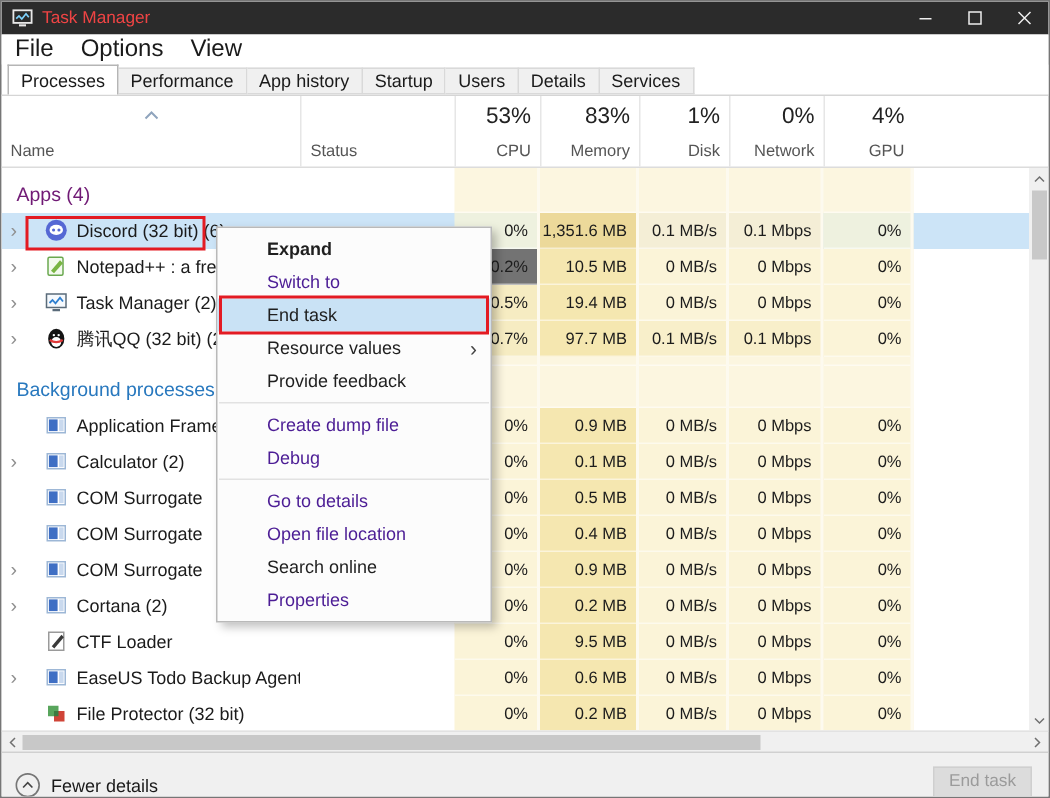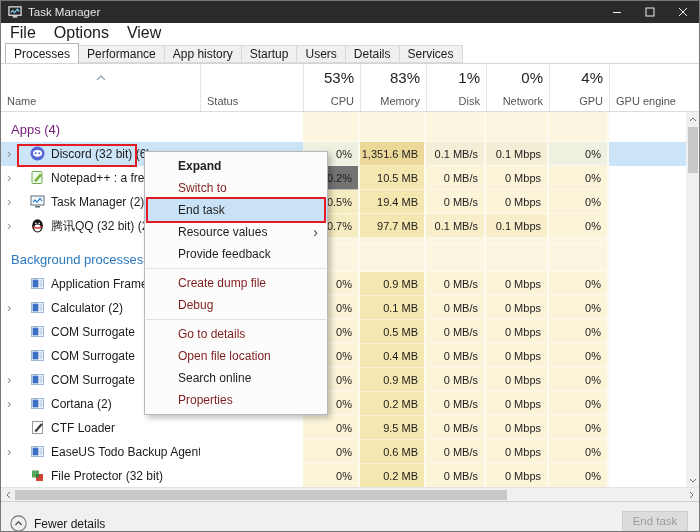--- a/index.html
+++ b/index.html
@@ -4,21 +4,21 @@
 <style>
   * { box-sizing: border-box; margin: 0; padding: 0; }
   html,body { background:#fff; }
   body { font-family: "Liberation Sans", "DejaVu Sans", sans-serif; }
 
   .window { position:relative; width:700px; height:532px; background:#fff;
             border:1px solid #767676; overflow:hidden; }
 
   
   .titlebar { position:absolute; left:0; top:0; width:100%; height:22px;
-              background:#2b2b2b; color:#e5e5e5; display:flex; align-items:center; }
+              background:#2b2b2b; color:#ef4444; display:flex; align-items:center; }
   .titlebar .appicon { width:14px; height:14px; margin:0 6px 0 7px; flex:none; }
   .titlebar .title { font-size:11.5px; }
   .caption-buttons { margin-left:auto; display:flex; height:100%; }
   .cap-btn { width:33px; height:100%; display:flex; align-items:center; justify-content:center;
              color:#eee; font-size:11px; }
   .cap-btn svg { display:block; }
 
   
   .menubar { position:absolute; left:0; top:22px; width:100%; height:20px; background:#fff;
              display:flex; align-items:center; font-size:16px; color:#1a1a1a; }
@@ -74,21 +74,21 @@
              border-top:1px solid #e2e2e2; }
   .hscroll .arrow { position:absolute; top:0; width:14px; height:13px; display:flex; align-items:center; justify-content:center; }
   .hscroll .thumb { position:absolute; top:1.5px; height:10px; background:#c8c8c8; }
 
   
   .ctxmenu { position:absolute; left:143px; top:39px; width:184px; background:#fcfcfc;
              border:1px solid #b9b9b9; box-shadow:3px 3px 6px rgba(0,0,0,.25); z-index:10;
              padding:3px 0; }
   .ctxitem { position:relative; height:22px; line-height:22px; padding-left:33px;
              font-size:12px; color:#1f1f1f; white-space:nowrap; }
-  .ctxitem.disabled { color:#7f1d1d; }
+  .ctxitem.disabled { color:#4c1d95; }
   .ctxitem.bold { font-weight:bold; }
   .ctxitem .subarrow { position:absolute; right:9px; top:0; font-size:14px; color:#444; }
   .ctxsep { border-top:1px solid #e2e2e2; margin:3px 1px; }
 
   
   .annot { position:absolute; border:2px solid #e31b23; z-index:12; pointer-events:none; }
 
   
   .statusbar { position:absolute; left:0; top:500px; width:100%; height:31px; background:#f0f0f0;
                border-top:1px solid #d0d0d0; display:flex; align-items:flex-end; }
@@ -174,23 +174,20 @@
         <span class="hlabel">Disk</span>
       </div>
       <div class="hc num" style="width: 63px;">
         <span class="hpct">0%</span>
         <span class="hlabel">Network</span>
       </div>
       <div class="hc num" style="width: 60px;">
         <span class="hpct">4%</span>
         <span class="hlabel">GPU</span>
       </div>
-      <div class="hc" style="width:78px">
-      <span class="hlabel">GPU engine</span>
-    </div>
   </div>
 
   <div class="list">
     <div class="rows" id="rows">
         <div class="prow group">
           <div class="cell c-name">
             <span class="grouplabel" style="color: #701a75;">Apps (4)</span>
           </div>
           <div class="cell c-status"></div>
           <div class="cell c-heat" style="width: 57px; background: rgb(252, 246, 224);"></div>

